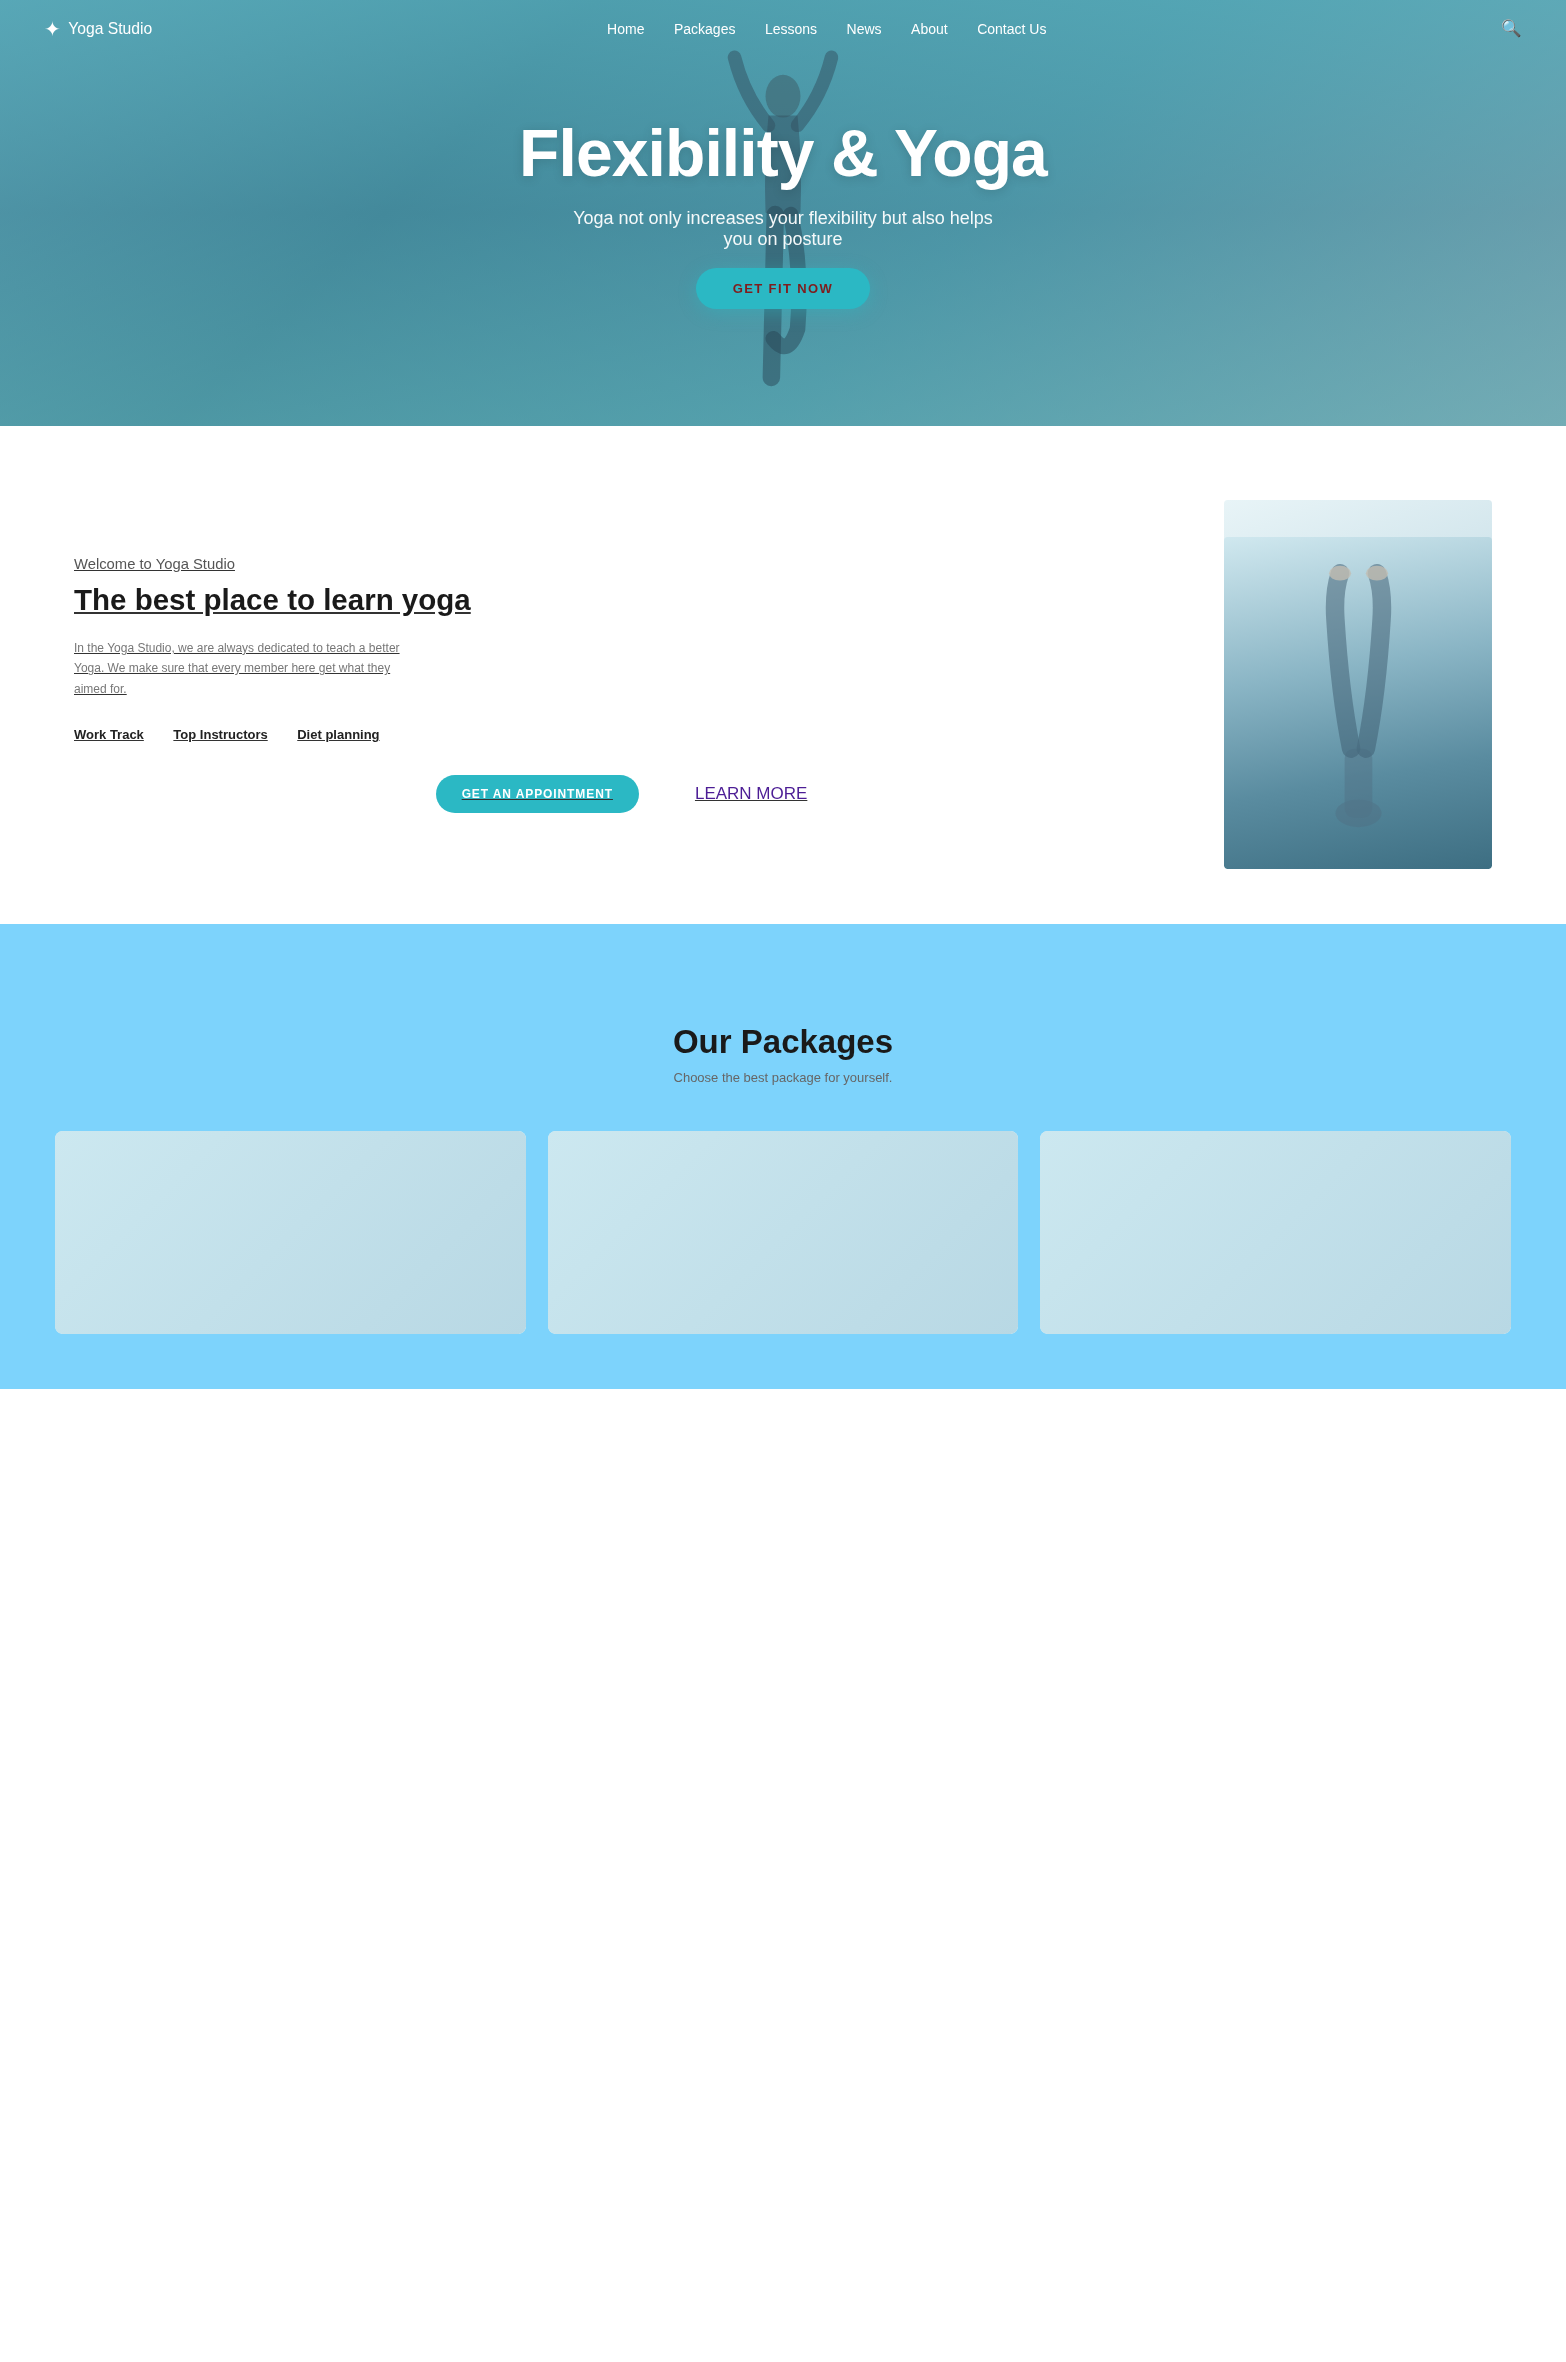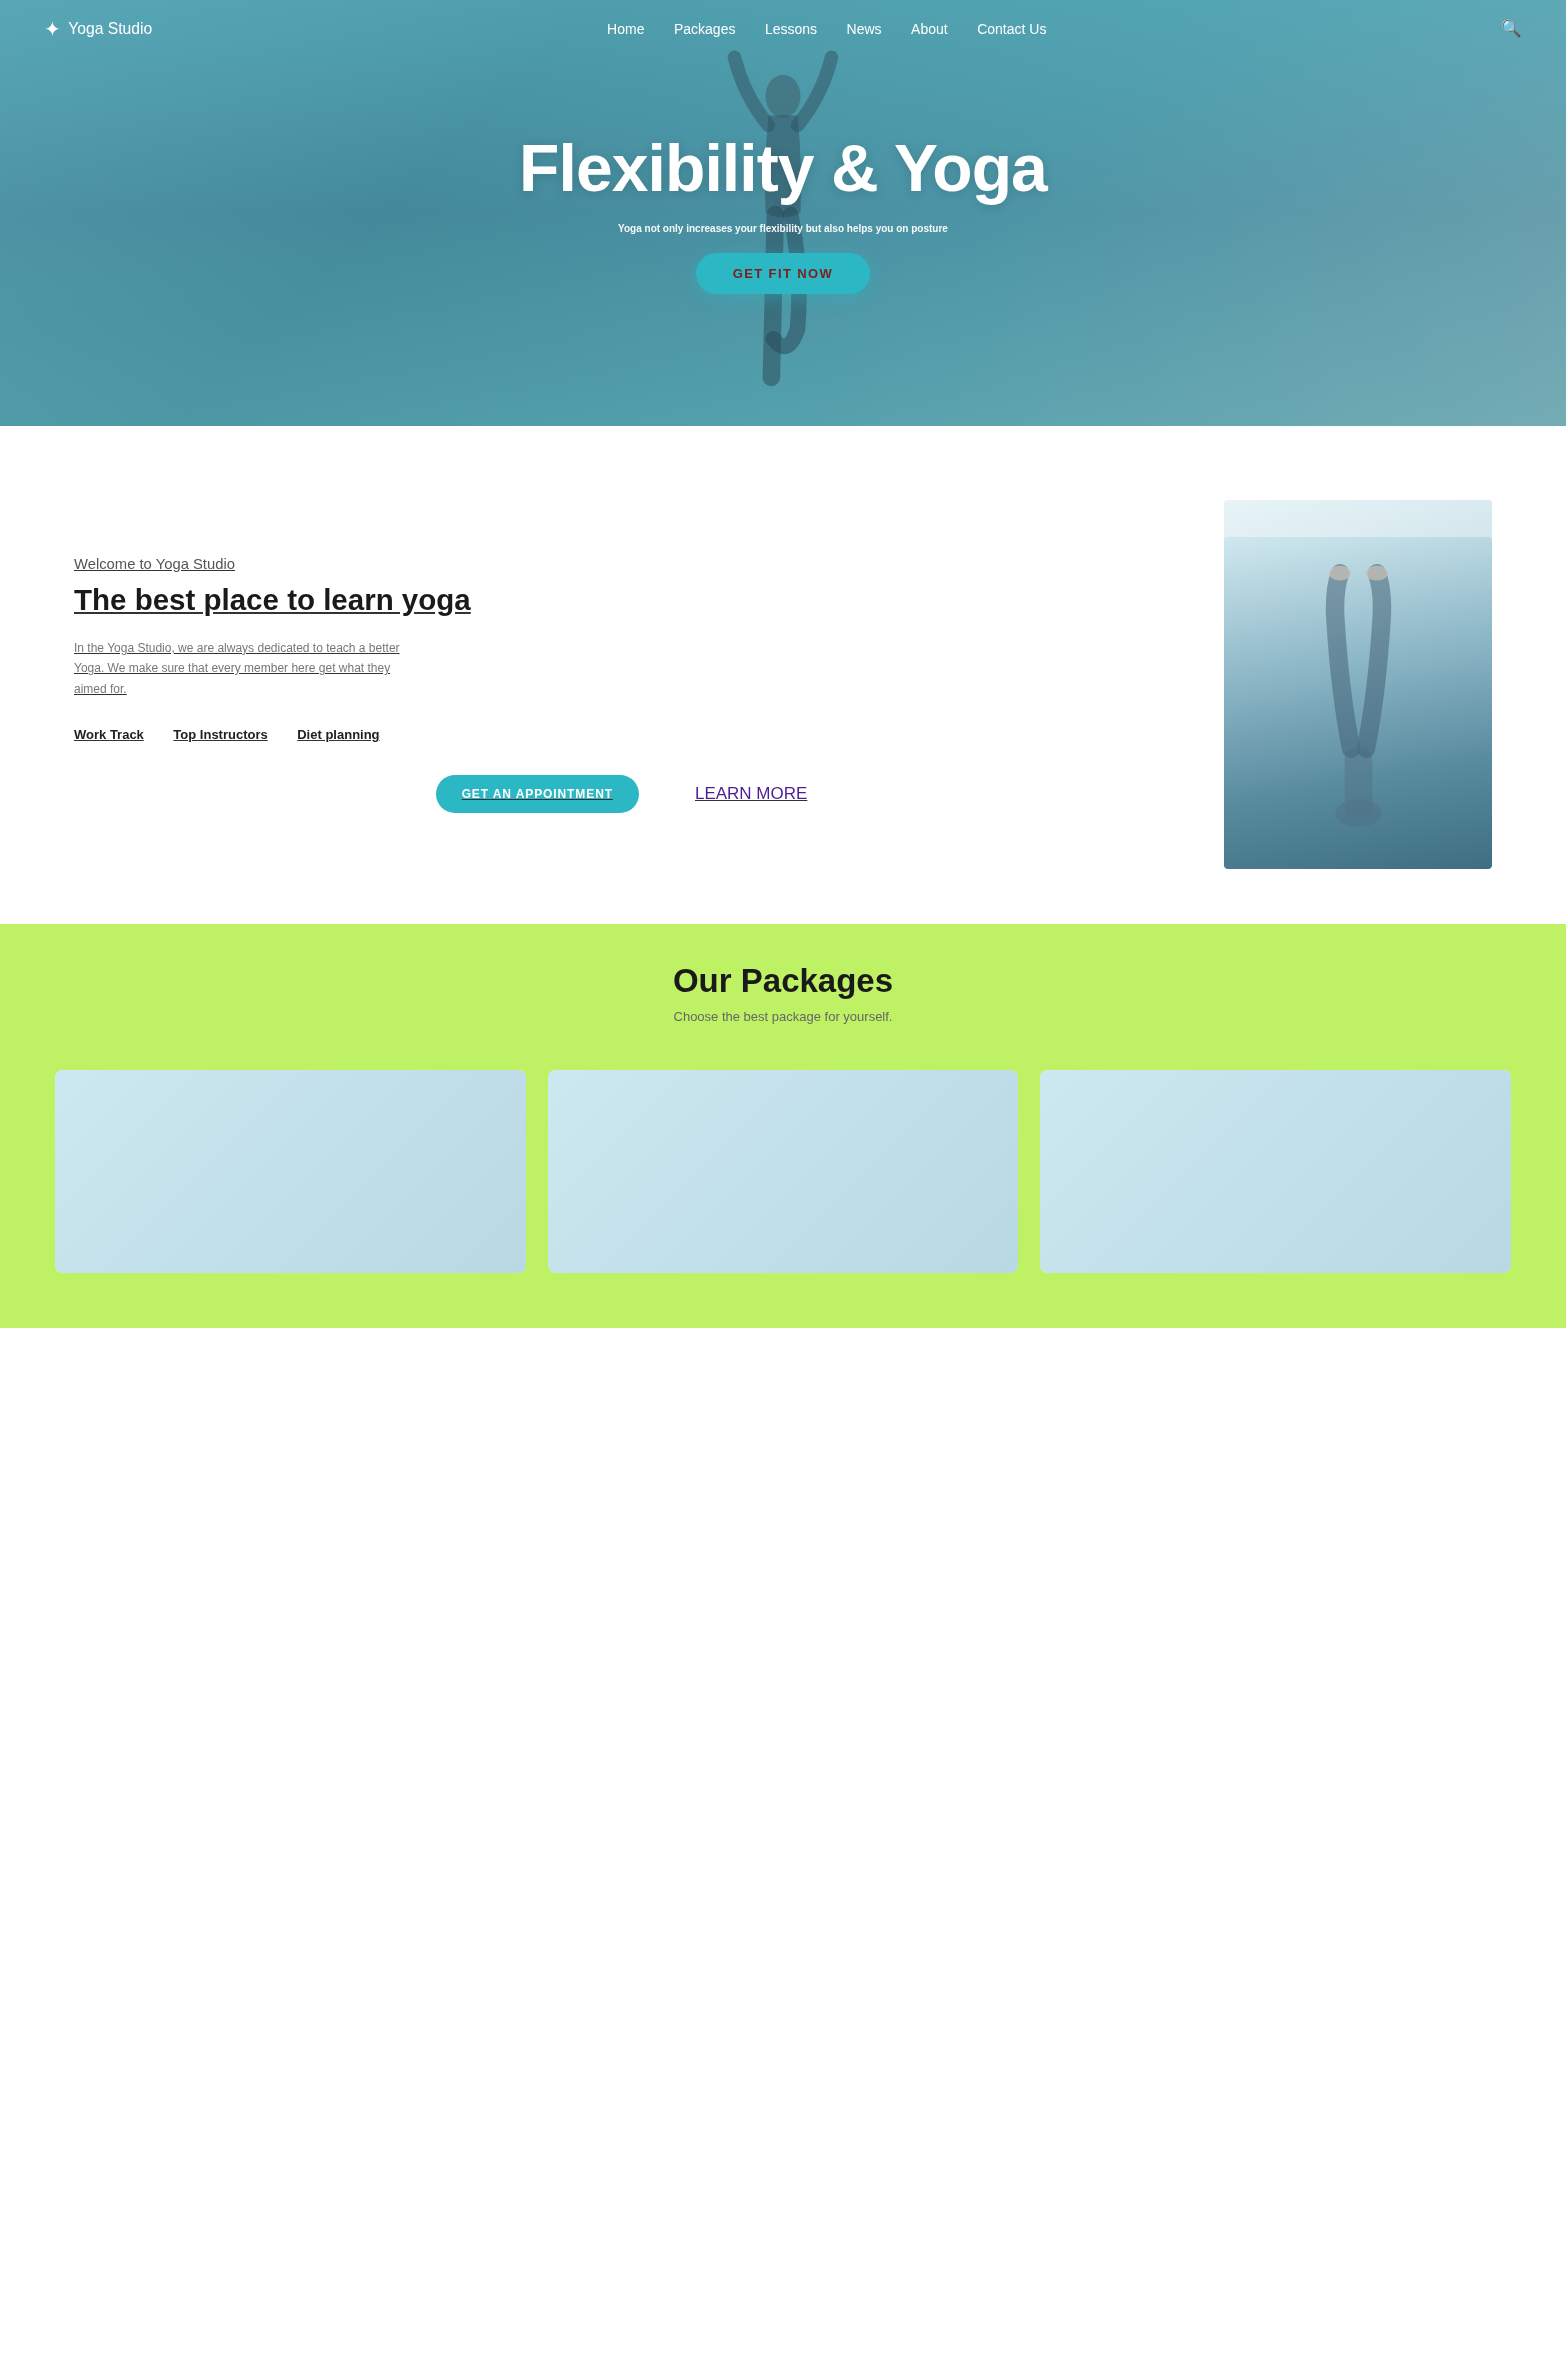--- a/index.html
+++ b/index.html
@@ -42,21 +42,21 @@
       position: relative; z-index: 2;
       text-align: center; color: #fff;
       display: flex; flex-direction: column; align-items: center; gap: 18.5px;
     }
     .hero-title {
       font-size: 66px; font-weight: 800; letter-spacing: -0.9px;
       text-shadow: 0 1.8px 11px rgba(0,0,0,0.15);
       line-height: 1.1;
     }
     .hero-subtitle {
-      font-size: 10px; font-weight: 700; opacity: 0.95;
+      font-size: 18px; font-weight: 400; opacity: 0.95;
       max-width: 443px;
     }
     .btn-hero {
       background: #2bb8c4; color: #7f1d1d; border: none;
       padding: 13px 37px; border-radius: 28px;
       font-size: 13px; font-weight: 600; letter-spacing: 1.4px;
       cursor: pointer; text-transform: uppercase;
       box-shadow: 0 3.7px 16.6px rgba(43,184,196,0.4);
       transition: background 0.2s;
     }
@@ -91,21 +91,21 @@
     .yoga-img-inner {
       width: 100%; height: 90%;
       background: linear-gradient(170deg, #d0e8ef 0%, #8ab5c5 40%, #5a8ca0 70%, #3d6e82 100%);
       border-radius: 3.7px;
       display: flex; align-items: center; justify-content: center;
     }
     .yoga-img-inner svg { width: 111px; height: 277px; opacity: 0.7; }
 
     
     .packages-section {
-      background: #bef264; padding: 38px 55px 55px 55px; text-align: center;
+      background: #7dd3fc; padding: 99px 55px 55px 55px; text-align: center;
     }
     .packages-title { font-size: 33px; font-weight: 700; color: #1a1a1a; margin-bottom: 9.2px; }
     .packages-subtitle { font-size: 13px; color: #666; margin-bottom: 46px; }
     .packages-grid {
       display: grid; grid-template-columns: repeat(3, 1fr);
       gap: 22px; margin-top: 18.5px;
     }
     .package-card {
       background: #d8edf3; border-radius: 7.4px;
       height: 203px; display: flex; flex-direction: column;

